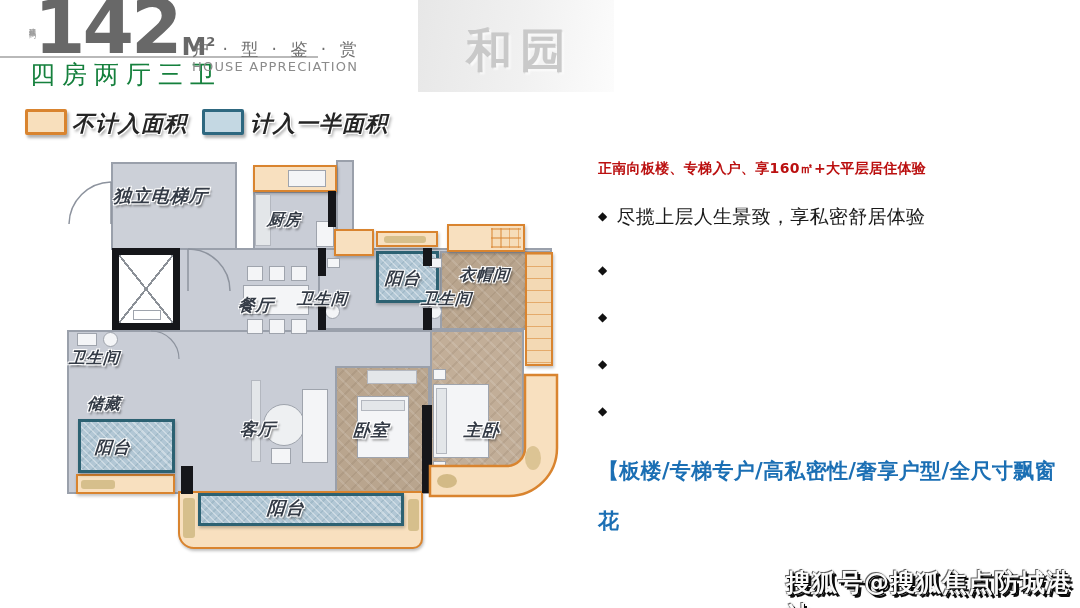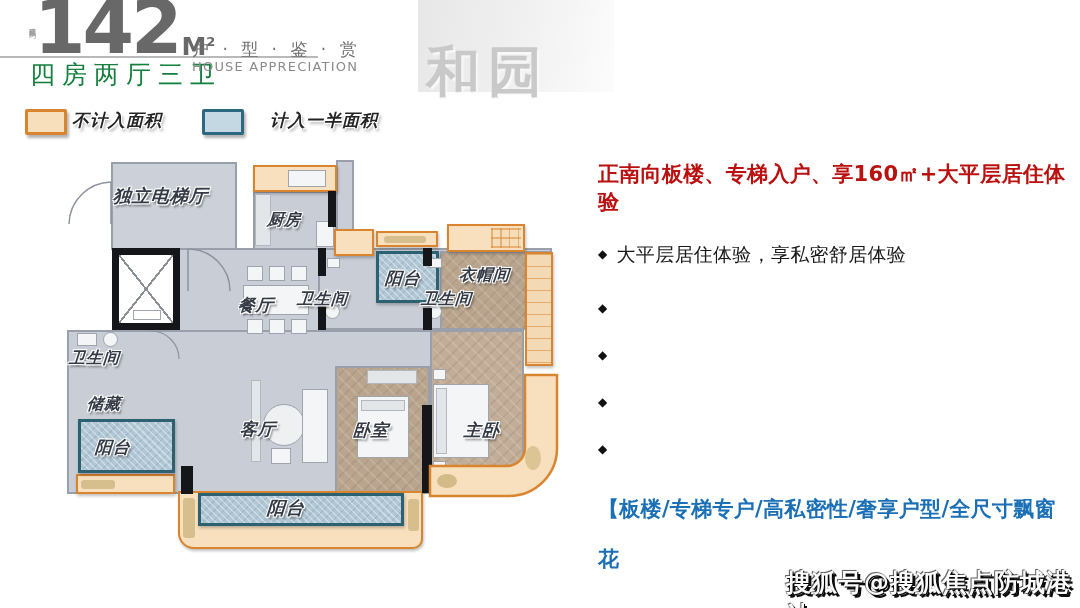--- a/index.html
+++ b/index.html
@@ -13,28 +13,28 @@
   .area-big .num{font-size:74px;font-weight:700;letter-spacing:-3px;line-height:1;}
   .area-big .unit{font-size:25px;font-weight:700;margin-left:2px;line-height:1.4;margin-top:27px;}
   .area-big .unit sup{font-size:13px;}
   .layout-txt{position:absolute;left:30px;top:58px;font-size:25px;color:#15803d;letter-spacing:7px;font-weight:500;}
   .series{position:absolute;left:192px;top:38px;font-size:17px;color:#6f6f6f;letter-spacing:4px;}
   .series-en{position:absolute;left:192px;top:59px;font-size:13px;color:#8b8b8b;letter-spacing:1.2px;}
 
   
   .brandbox{position:absolute;left:418px;top:0;width:196px;height:92px;
             background:linear-gradient(100deg,#e7e7e7 0%,#f1f1f1 55%,#fcfcfc 100%);}
-  .brandbox .t{padding:36px 0 0 8px;font-size:54px;font-weight:700;color:#c9c9c9;letter-spacing:8px;
-               text-shadow:2px 2px 2px rgba(255,255,255,.9),1px 1px 1px rgba(140,140,140,.35);}
+  .brandbox .t{padding:20px 0 0 8px;font-size:46px;font-weight:700;color:#c9c9c9;letter-spacing:8px;
+               text-shadow:2px 2px 2px rgba(255,255,255,.9),1px 1px 1px rgba(140,140,140,.35);text-align:center;}
 
   
   .lgbox{position:absolute;width:42px;height:26px;border-radius:2px;box-shadow:2px 3px 3px rgba(0,0,0,.3);box-sizing:border-box;}
   .lg-orange{left:25px;top:109px;background:#f8dfbc;border:3px solid #d9842f;}
   .lg-blue{left:202px;top:109px;background:#c4d8e3;border:3px solid #2e6880;}
-  .lglab{position:absolute;top:109px;font-size:17px;font-weight:800;font-style:italic;color:#252525;letter-spacing:1px;
+  .lglab{position:absolute;top:109px;font-size:22px;font-weight:800;font-style:italic;color:#252525;letter-spacing:1px;
          text-shadow:-1px -1px 0 #fff,1px -1px 0 #fff,-1px 1px 0 #fff,1px 1px 0 #fff,2px 3px 3px rgba(30,30,30,.4);}
 
   
   .plan{position:absolute;left:55px;top:148px;width:540px;height:436px;}
   .floor{position:absolute;background:#c9cdd6;border:2px solid #9aa0ab;box-sizing:border-box;z-index:1;}
   .wood{position:absolute;box-sizing:border-box;z-index:2;border:2px solid #9aa0ab;background-color:#b9a58e;
         background-image:repeating-linear-gradient(45deg,rgba(255,255,255,.12) 0 2px,transparent 2px 9px),
                          repeating-linear-gradient(-45deg,rgba(90,70,50,.10) 0 2px,transparent 2px 9px);}
   .o{position:absolute;background:#f8e0bf;border:2px solid #d9842f;box-sizing:border-box;z-index:3;box-shadow:1px 2px 3px rgba(0,0,0,.25);}
   .b{position:absolute;box-sizing:border-box;z-index:4;border:3px solid #2c6172;box-shadow:1px 2px 3px rgba(0,0,0,.25);
@@ -53,21 +53,21 @@
          background-image:linear-gradient(to top right,transparent calc(50% - 1px),#8b9097 calc(50% - 1px),#8b9097 calc(50% + 1px),transparent calc(50% + 1px)),
                           linear-gradient(to bottom right,transparent calc(50% - 1px),#8b9097 calc(50% - 1px),#8b9097 calc(50% + 1px),transparent calc(50% + 1px));}
   .shaft .slot{position:absolute;left:14px;bottom:3px;width:26px;height:8px;background:#fff;border:1px solid #9fa4ad;}
   .plan-svg{position:absolute;left:0;top:0;z-index:7;}
   .lbl{position:absolute;font-weight:800;font-style:italic;color:#343b46;white-space:nowrap;letter-spacing:1px;z-index:10;
        font-size:16px;transform:skewX(-4deg);
        text-shadow:-1px -1px 0 #fff,1px -1px 0 #fff,-1px 1px 0 #fff,1px 1px 0 #fff,2px 3px 2px rgba(30,30,30,.45);}
 
   
   .details{position:absolute;left:598px;top:160px;width:476px;}
-  .headline{font-size:21px;font-weight:800;color:#bb1010;letter-spacing:.3px;margin-bottom:26px;}
+  .headline{font-size:14px;font-weight:800;color:#bb1010;letter-spacing:.3px;margin-bottom:26px;}
   .bullet{display:flex;gap:9px;align-items:flex-start;font-size:19px;color:#191919;margin-bottom:28px;letter-spacing:.3px;}
   .bullet .dm{font-size:12px;margin-top:5px;color:#111;}
   .tags{font-size:21px;font-weight:800;color:#1b6fb4;line-height:50px;letter-spacing:.3px;margin-top:6px;}
 
   
   .sohu{position:absolute;left:786px;top:566px;font-size:25px;font-weight:700;color:#fafafa;letter-spacing:1px;z-index:20;
         text-shadow:3px 3px 0 rgba(0,0,0,.95),1px 1px 0 #000,-1px -1px 0 rgba(0,0,0,.55),0 0 2px rgba(0,0,0,.6);}
 </style>
 </head>
 <body>
@@ -82,21 +82,21 @@
   <span class="num">142</span>
   <span class="unit"><span>M</span><sup>2</sup></span>
 </div>
 <div class="layout-txt">四房两厅三卫</div>
 <div class="series">户 · 型 · 鉴 · 赏</div>
 <div class="series-en">HOUSE APPRECIATION</div>
 
 <div class="lgbox lg-orange"></div>
 <div class="lglab" style="left:72px;">不计入面积</div>
 <div class="lgbox lg-blue"></div>
-<div class="lglab" style="left:250px;margin-left:20px;">计入一半面积</div>
+<div class="lglab" style="left:250px;">计入一半面积</div>
 
 <div class="plan">
 
   <div class="floor" style="left:56px;top:14px;width:126px;height:88px;background:#ccd0d8;"></div>
   <div class="floor" style="left:198px;top:43px;width:84px;height:59px;"></div>
   <div class="floor" style="left:281px;top:12px;width:18px;height:88px;"></div>
   <div class="floor" style="left:123px;top:100px;width:270px;height:84px;"></div>
   <div class="floor" style="left:12px;top:182px;width:381px;height:164px;"></div>
   <div class="floor" style="left:263px;top:100px;width:234px;height:82px;"></div>
   <div class="wood" style="left:385px;top:103px;width:112px;height:79px;"></div>
@@ -195,21 +195,21 @@
   <div class="lbl" style="left:298px;top:271px;font-size:17px;">卧室</div>
   <div class="lbl" style="left:409px;top:271px;font-size:17px;">主卧</div>
   <div class="lbl" style="left:212px;top:348px;font-size:18px;">阳台</div>
 </div>
 
 <div class="details">
   <div class="headline">正南向板楼、专梯入户、享160㎡+大平层居住体验</div>
 
   <div class="bullet">
     <span class="dm">◆</span>
-    <span>大平层居住体验，享私密舒居体验</span>
+    <span>尽揽上层人生景致，享私密舒居体验</span>
   </div>
   <div class="bullet">
     <span class="dm">◆</span>
   </div>
   <div class="bullet">
     <span class="dm">◆</span>
   </div>
   <div class="bullet">
     <span class="dm">◆</span>
   </div>

